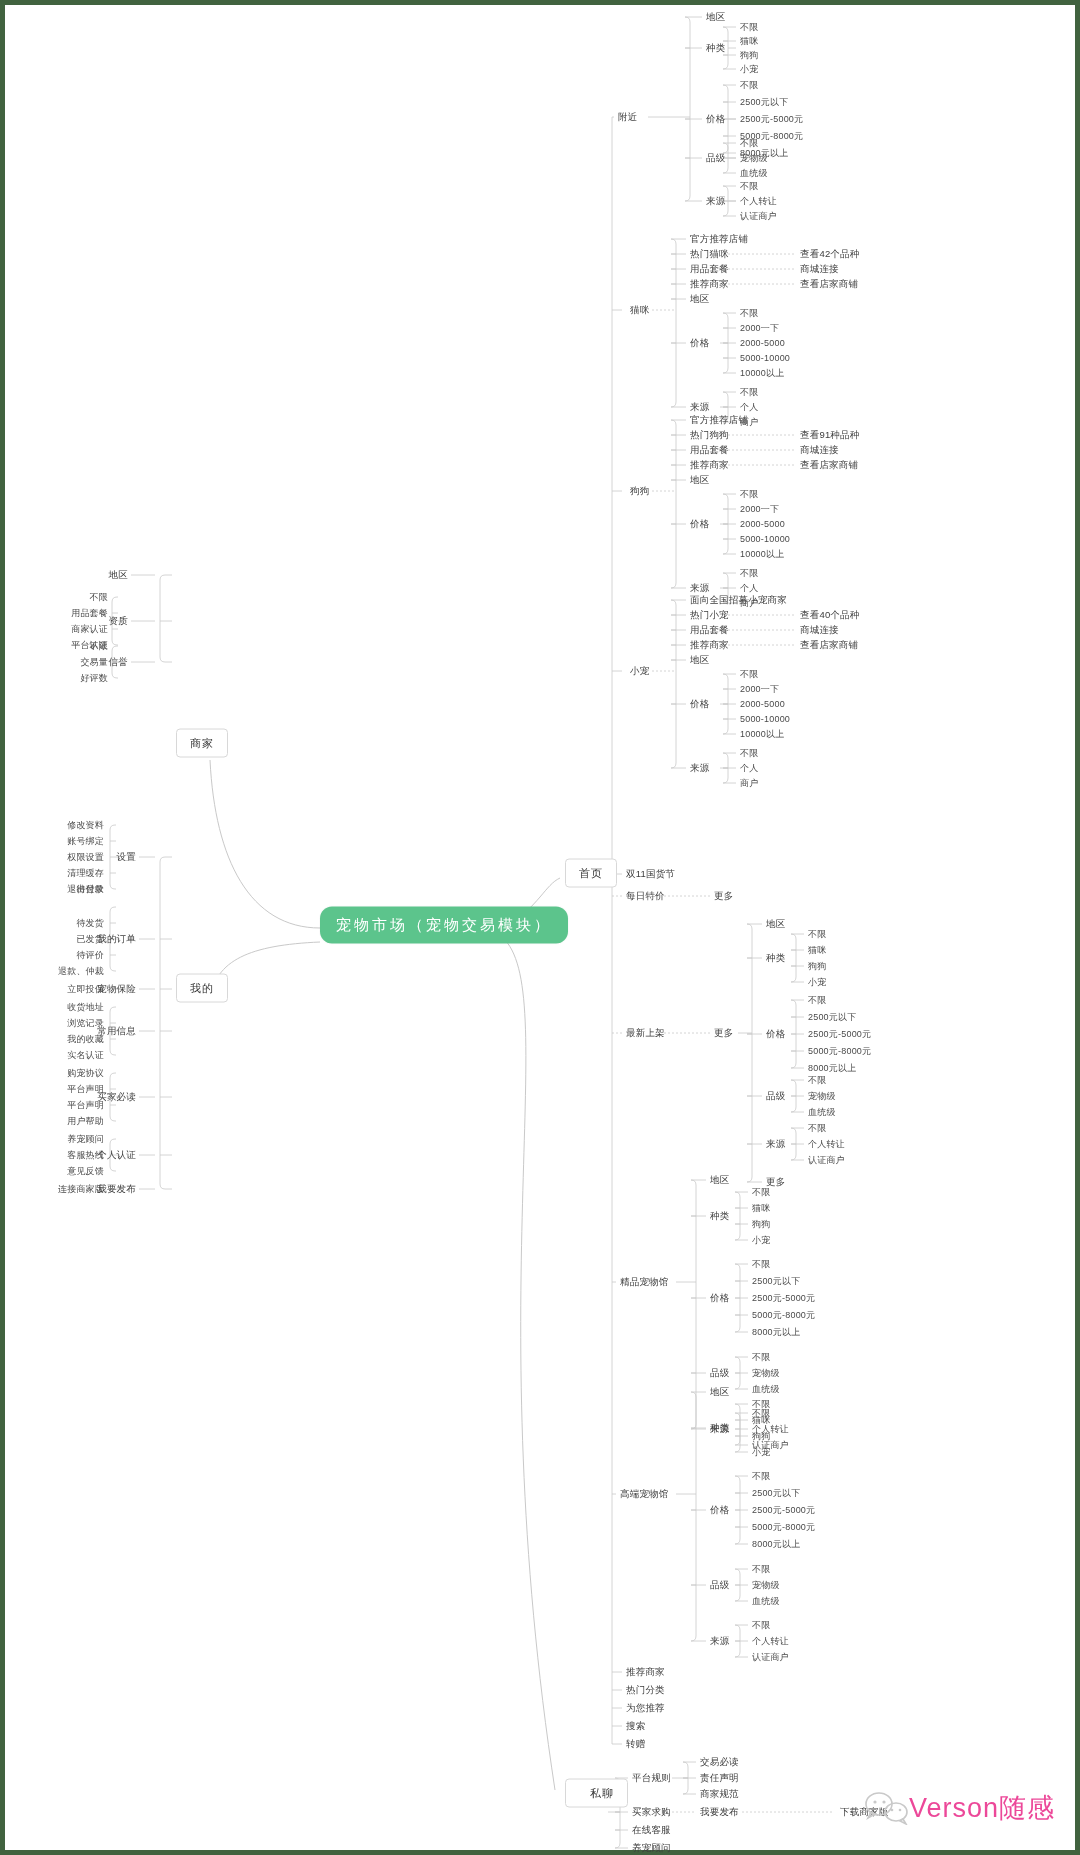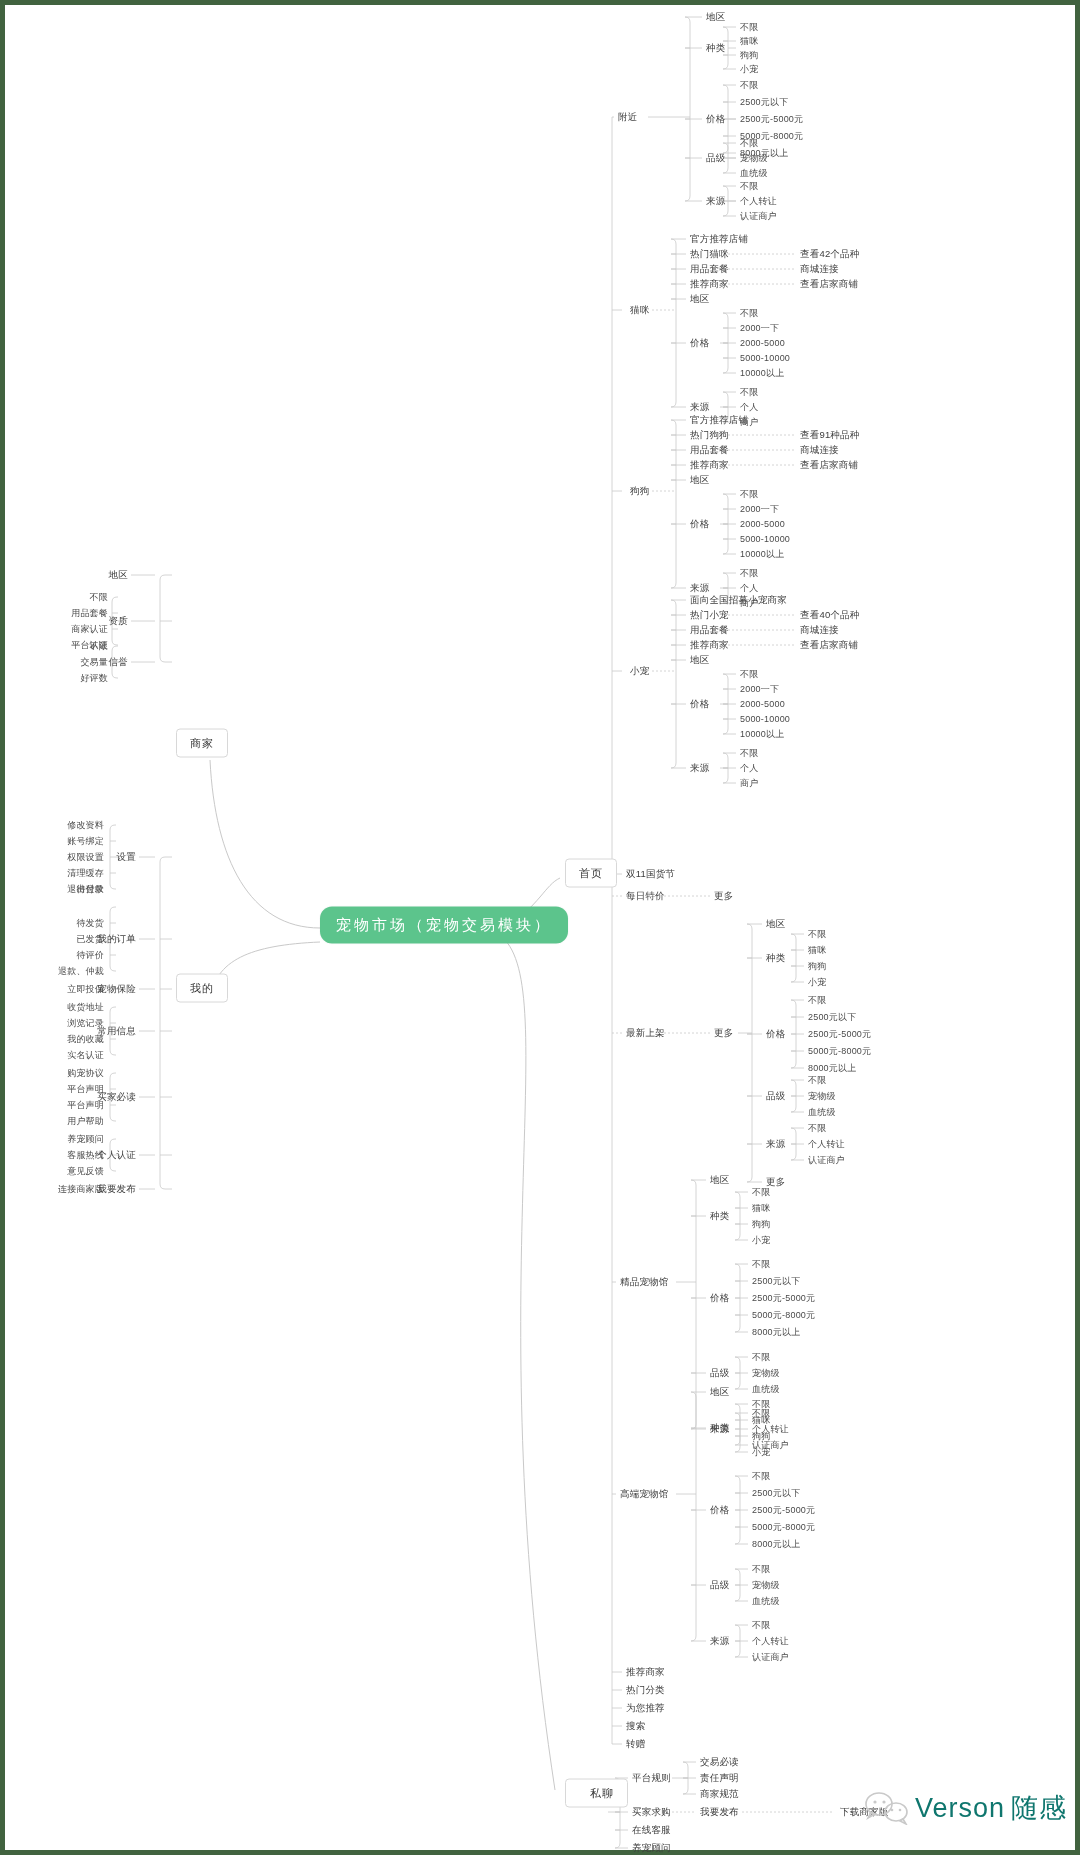--- a/index.html
+++ b/index.html
@@ -55,22 +55,22 @@
     color:#333;
     padding:6px 13px;
     white-space:nowrap;
     transform:translateY(-50%);
     letter-spacing:1px;
   }
 
   
   .watermark {
     position:absolute;
-    display:flex; align-items:center; gap:6px;
-    color:#0f766e;
+    display:flex; align-items:center; 
+    color:#ec4899;
     font-size:27px;
     letter-spacing:1px;
     user-select:none;
   }
   .wm-text { font-family:"Liberation Sans",sans-serif; }
   .wm-cn { font-size:27px; }
 </style>
 </head>
 <body>
 

